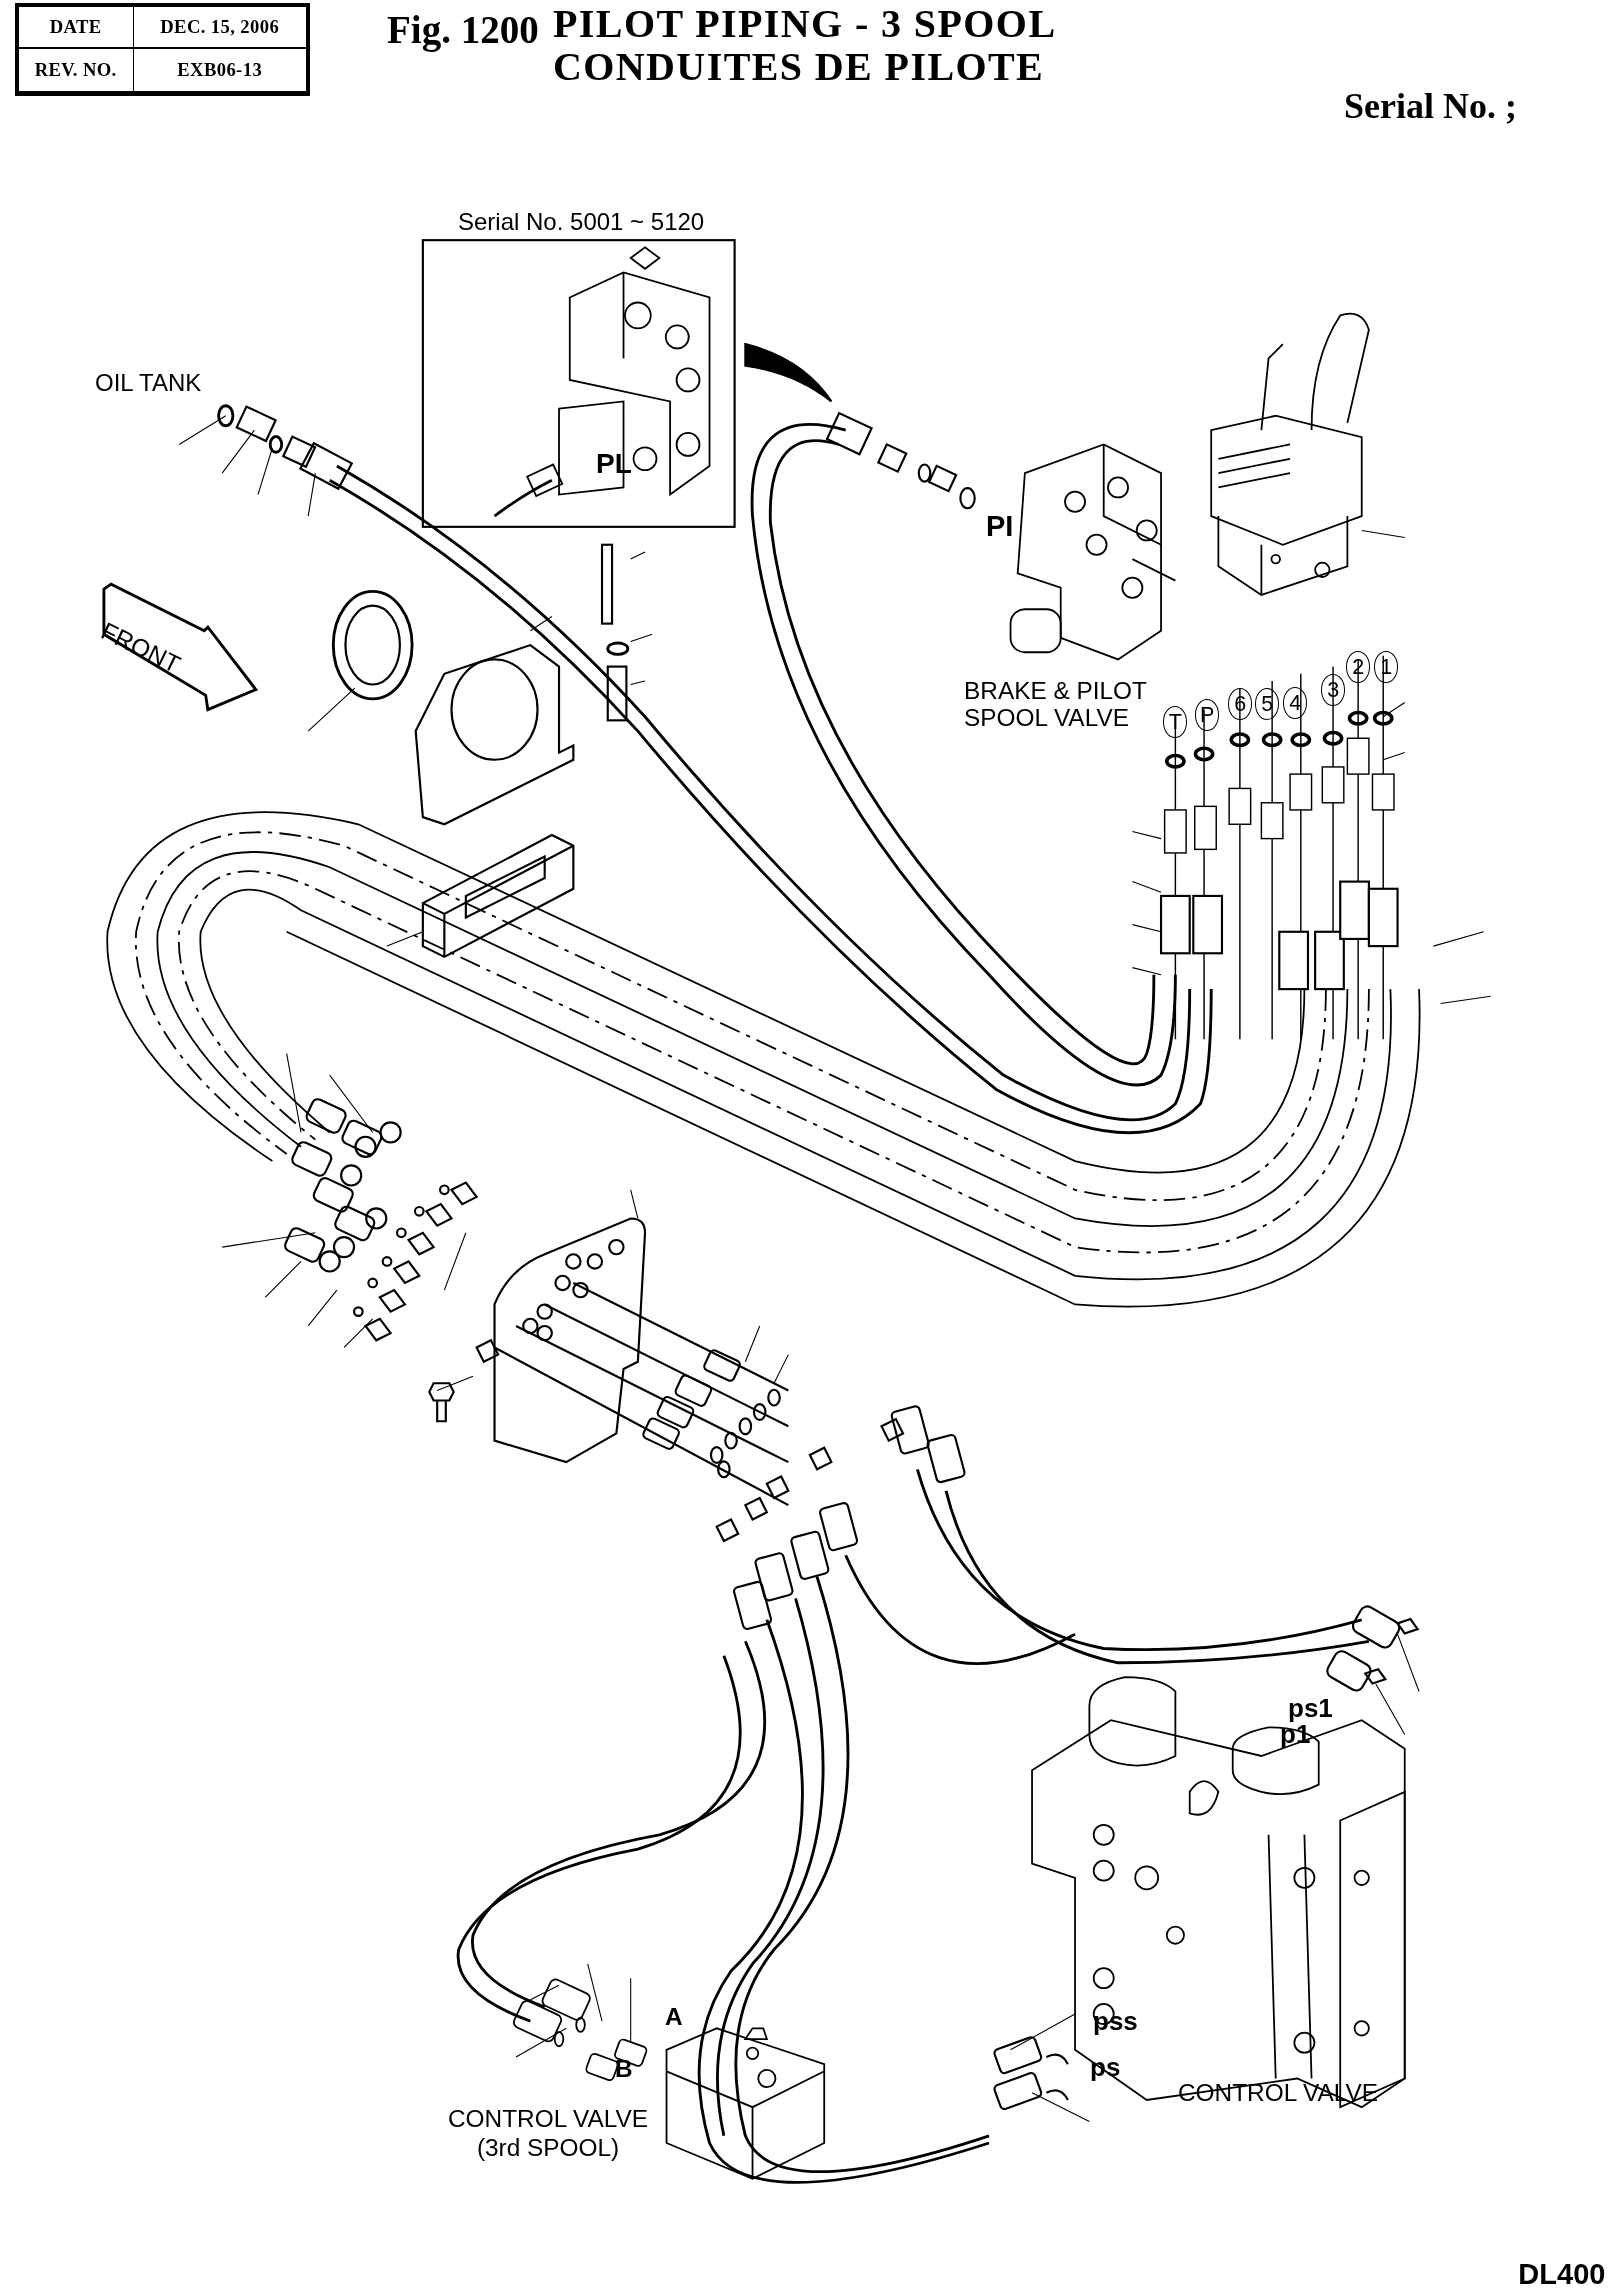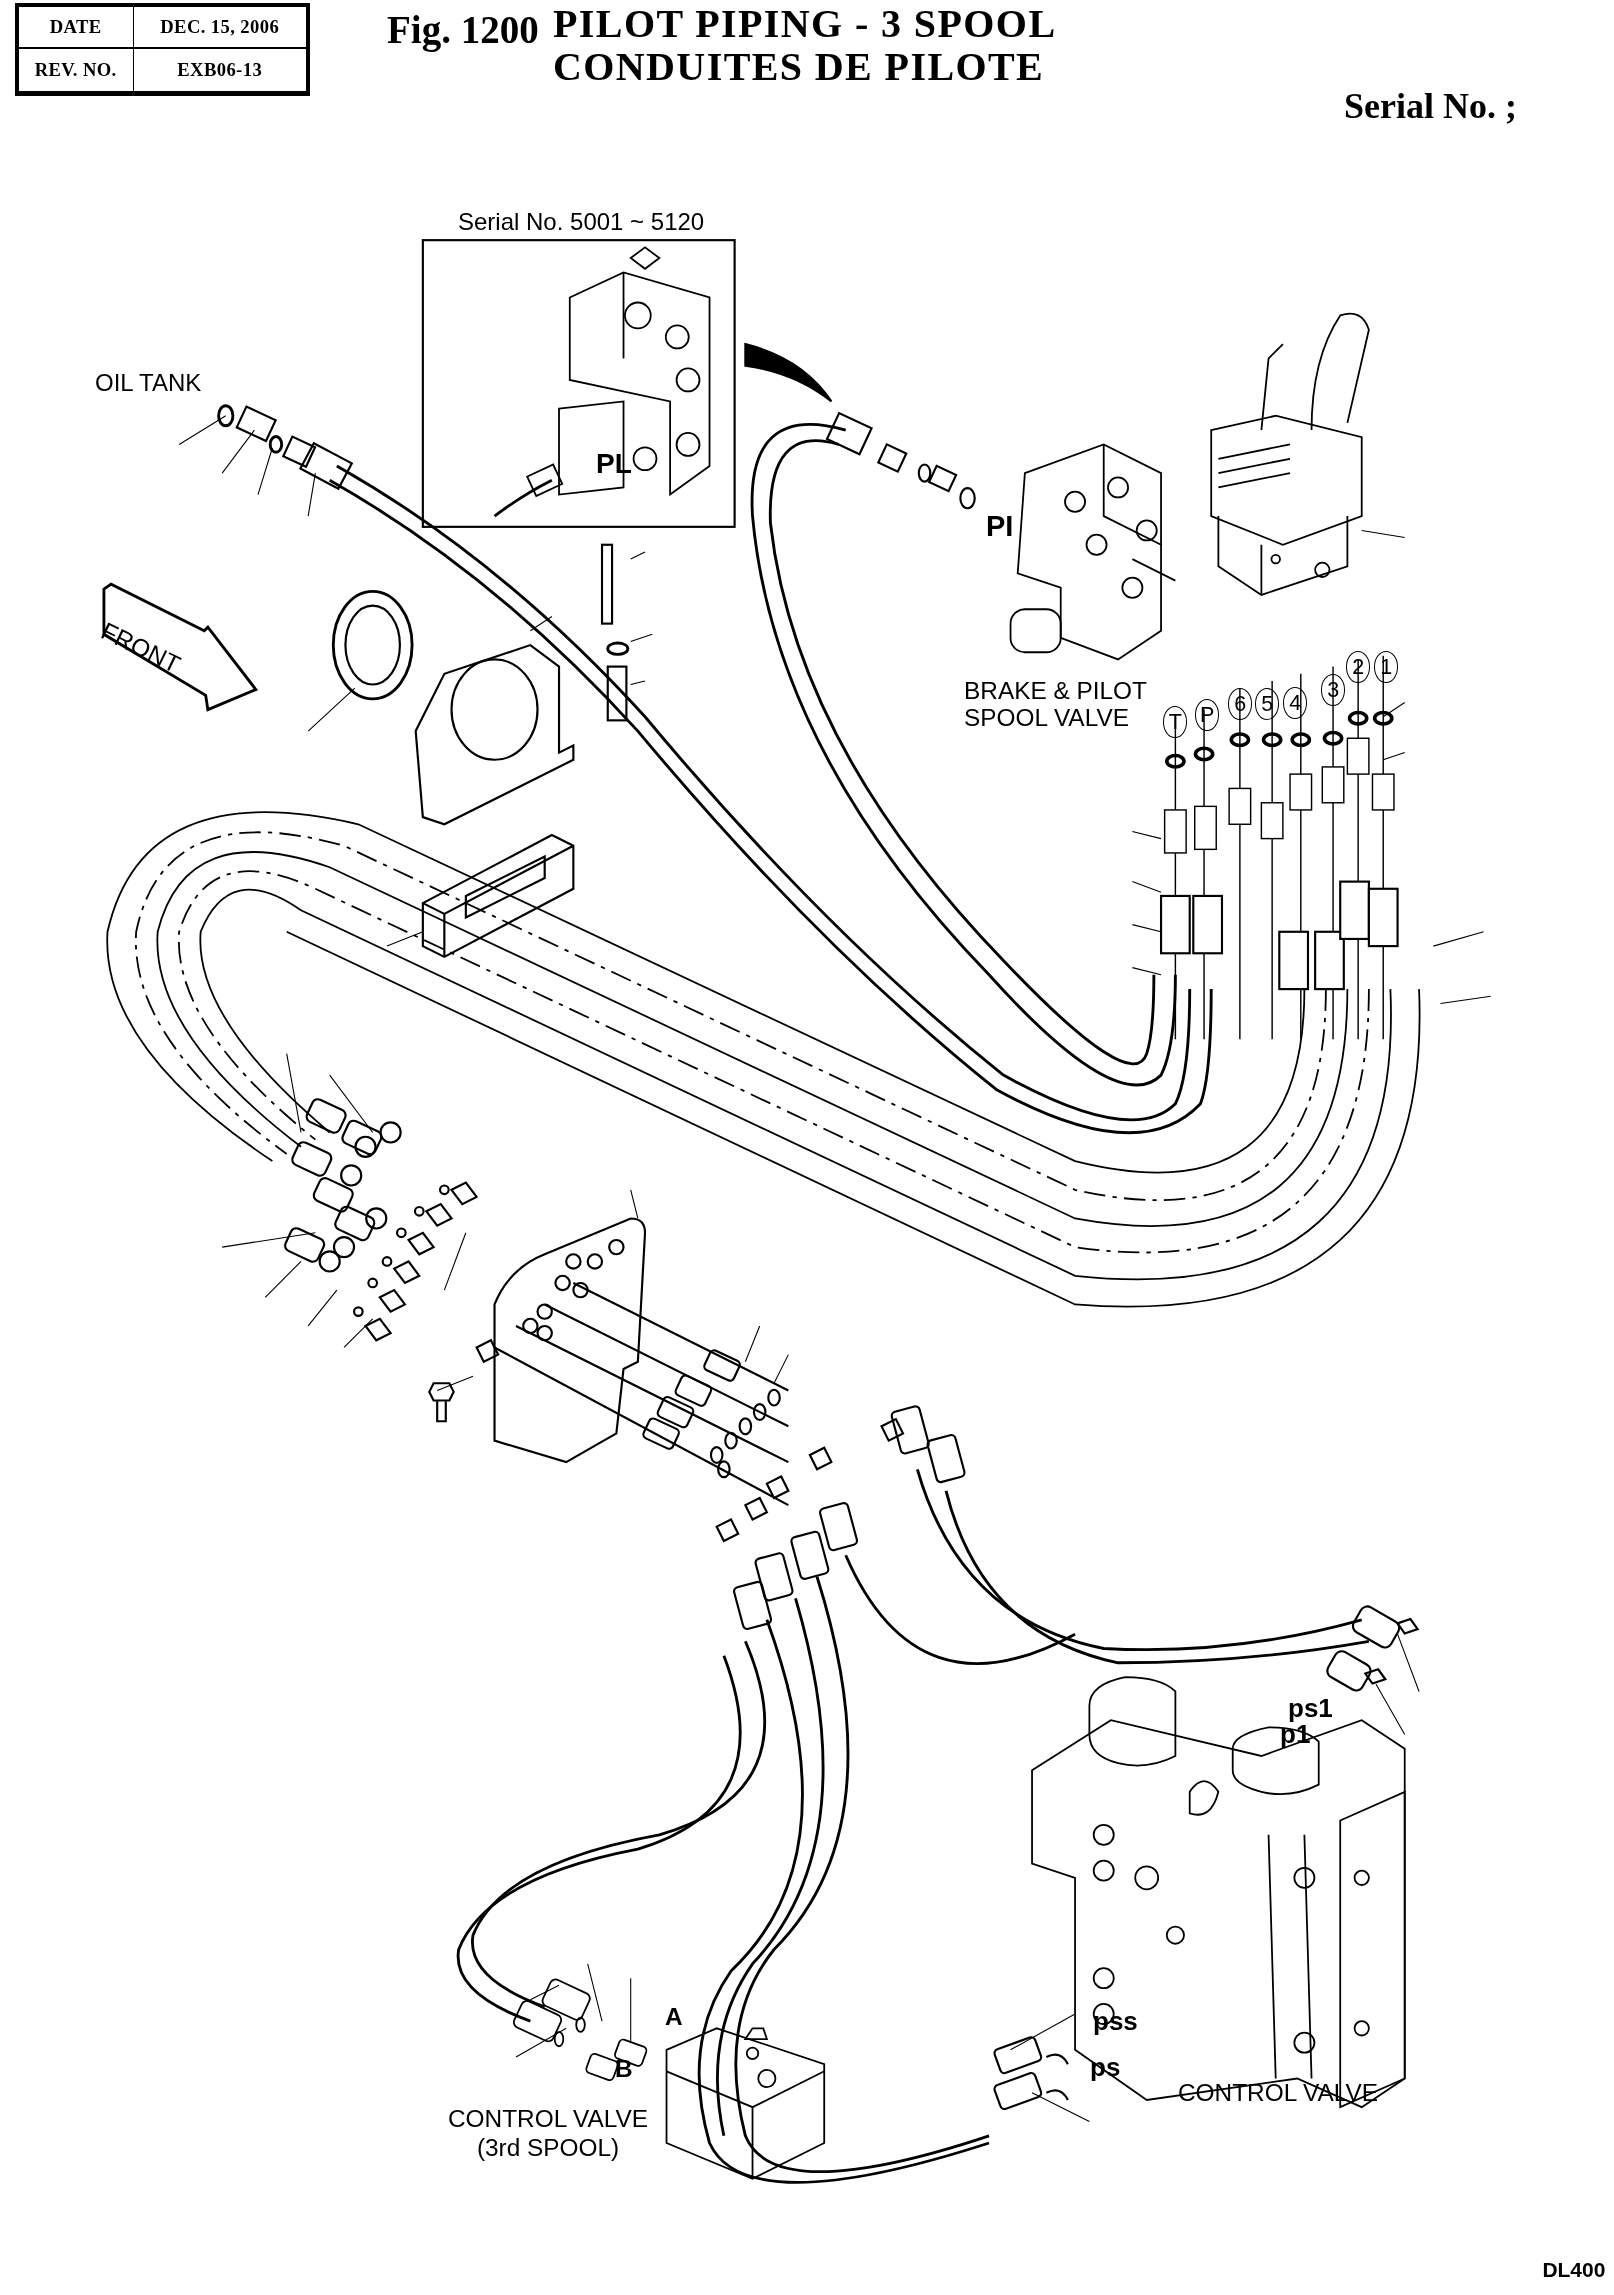--- a/index.html
+++ b/index.html
@@ -9,21 +9,21 @@
   .hdr-table .c1 { border-right:1.4px solid #000; }
   .hdr-table .r1 { border-bottom:2.9px solid #000; }
   .fig { position:absolute; left:387px; top:7px; font-family:Liberation Serif, serif; font-weight:bold; font-size:39px; }
   .title1 { position:absolute; left:553px; top:0px; font-family:"Liberation Serif", serif; font-weight:bold; font-size:40px; letter-spacing:1.4px; }
   .title2 { position:absolute; left:553px; top:43px; font-family:"Liberation Serif", serif; font-weight:bold; font-size:40px; letter-spacing:1.4px; }
   .serial-top { position:absolute; left:1344px; top:85px; font-family:"Liberation Serif", serif; font-weight:bold; font-size:36px;text-align:right; }
   .lbl { position:absolute; font-family:"Liberation Sans", sans-serif; font-size:24.4px; white-space:nowrap; }
   .lbl.b { font-weight:bold; font-size:26px; }
   .circ { position:absolute; width:24.4px; height:32px; border:1.4px solid #000; border-radius:50%; display:flex; align-items:center; justify-content:center; font-size:21.5px; box-sizing:border-box; }
   .page-no { position:absolute; left:10px; top:2258px; font-weight:bold; font-size:29px;margin-top:48px; }
-  .model { position:absolute; right:8.6px; top:2258px; font-weight:bold; font-size:21px; }
+  .model { position:absolute; right:8.6px; top:2258px; font-weight:bold; font-size:29px; }
   svg.draw { position:absolute; left:0; top:0; }
 </style>
 </head>
 <body>
 
 <div class="hdr-table">
   <div class="cell c1 r1">DATE</div>
   <div class="cell r1">DEC. 15, 2006</div>
   <div class="cell c1">REV. NO.</div>
   <div class="cell">EXB06-13</div>

